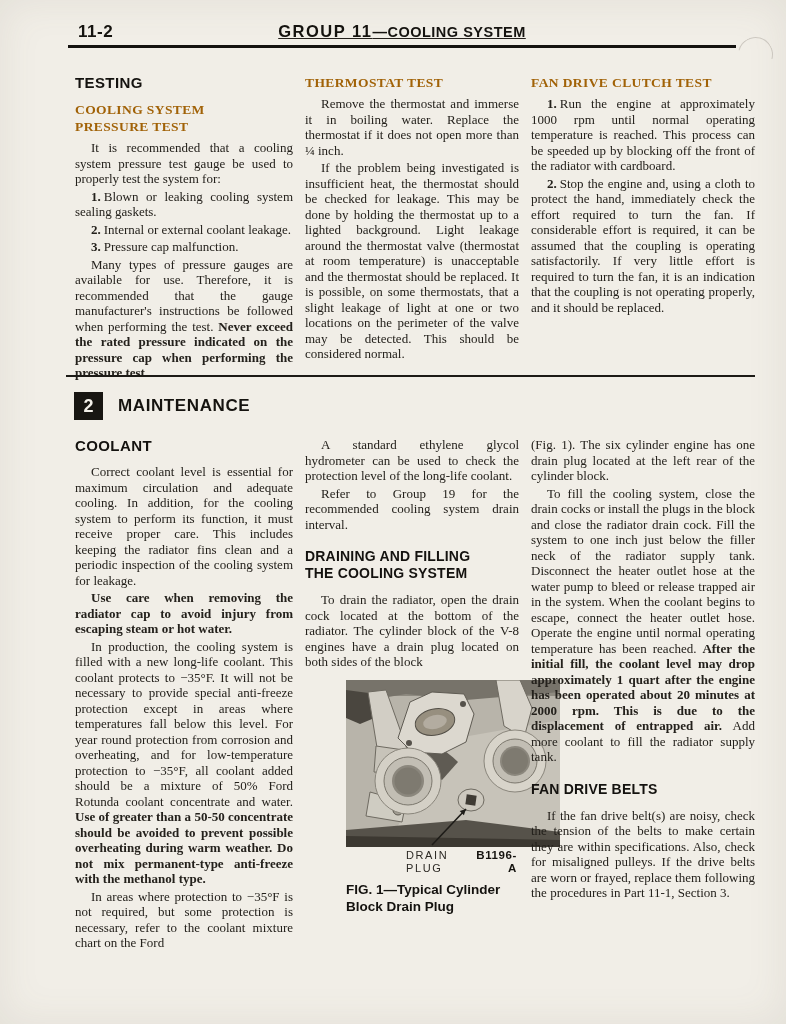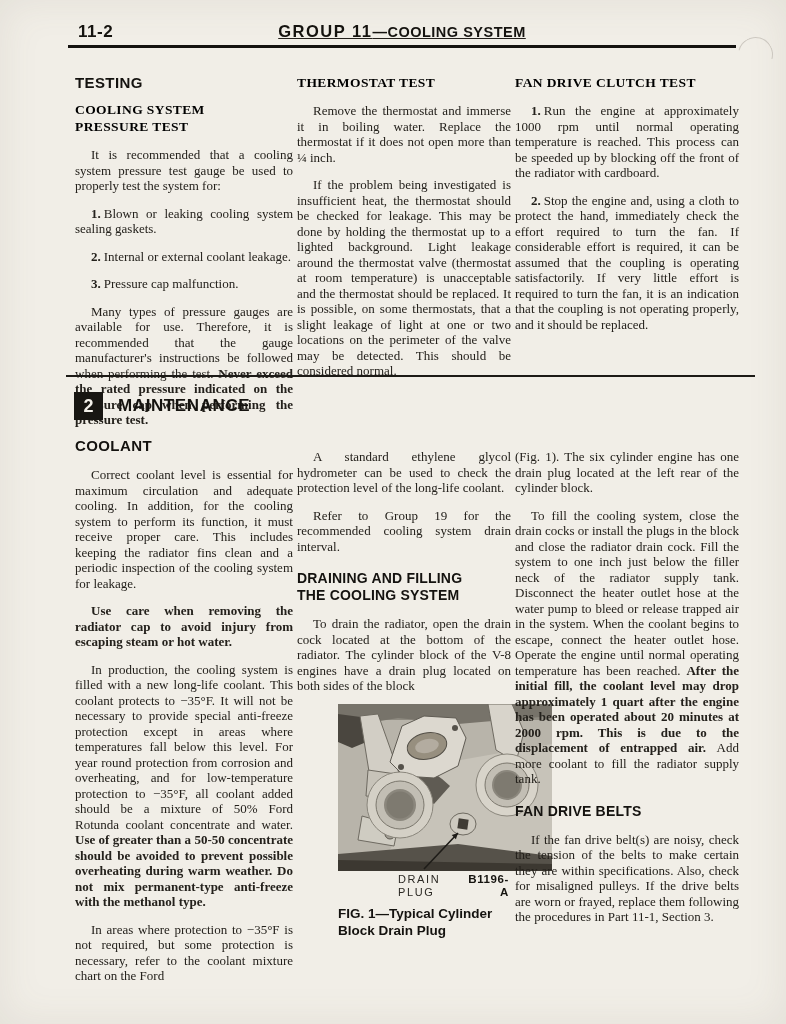--- a/index.html
+++ b/index.html
@@ -12,34 +12,34 @@
   
   .page-header{position:absolute;top:21px;left:68px;width:668px;height:24px;text-decoration:underline;}
   .page-num{position:absolute;left:10px;top:1px;font:700 17px/20px "Liberation Sans",sans-serif;letter-spacing:.5px;color:#15130f;}
   .page-title{display:block;text-align:center;white-space:nowrap;color:#15130f;}
   .pt-group{font:700 16.5px/20px "Liberation Sans",sans-serif;letter-spacing:1.5px;}
   .pt-rest{font:700 14.5px/20px "Liberation Sans",sans-serif;letter-spacing:.5px;margin-top:44px;}
   .header-rule{position:absolute;top:45px;left:68px;width:668px;height:3px;background:#14120f;}
   .curl{position:absolute;top:37px;left:738px;width:33px;height:33px;border:1.5px solid rgba(70,62,50,.20);
         border-radius:50%;border-bottom-color:transparent;border-left-color:transparent;transform:rotate(-30deg);}
   
-  .cols{position:absolute;left:75px;width:680px;display:grid;grid-template-columns:218px 214px 224px;column-gap:4px;}
+  .cols{position:absolute;left:75px;width:680px;display:grid;grid-template-columns:218px 214px 224px;column-gap:12px;}
   .section1{top:74px;}
   .section2{top:437px;}
   .section-rule{position:absolute;top:375px;left:66px;width:689px;height:2px;background:#1c1a16;}
   
   .m-head{position:absolute;top:392px;left:74px;display:flex;align-items:center;gap:15px;}
   .m-num{width:29px;height:28px;background:#181612;color:#f3f0e9;font:700 18px/28px "Liberation Sans",sans-serif;text-align:center;}
   .m-title{font:700 17px/28px "Liberation Sans",sans-serif;letter-spacing:.6px;color:#15130f;}
   
   .h-sans{font:700 15px/18px "Liberation Sans",sans-serif;letter-spacing:.4px;margin:0 0 9px;color:#14120f;}
   .h-sans2{font:700 14px/17px "Liberation Sans",sans-serif;letter-spacing:.2px;margin:16px 0 10px;white-space:pre-line;color:#14120f;}
-  .h-serif{font:700 13.5px/17px "Liberation Serif",serif;letter-spacing:.4px;margin:0 0 5px;color:#000000;}
+  .h-serif{font:700 13.5px/17px "Liberation Serif",serif;letter-spacing:.4px;margin:0 0 5px;color:#a16207;}
   .prewrap{white-space:pre-line;}
-  .para{font:13px/15.5px "Liberation Serif",serif;text-align:justify;text-indent:16px;margin:12px 0 2px;}
+  .para{font:13px/15.5px "Liberation Serif",serif;text-align:justify;text-indent:16px;margin:0 0 2px;}
   .para.cont{text-indent:0;}
   .para.bold{font-weight:700;}
   .num{font-weight:700;margin-right:3px;}
   
   .figure{margin-top:10px;padding-left:41px;}
   .fig-photo{display:block;width:214px;height:167px;}
   .fig-labels{display:flex;justify-content:space-between;align-items:baseline;padding:2px 2px 0 60px;}
   .fig-label{font:11px/13px "Liberation Sans",sans-serif;letter-spacing:1.6px;color:#2c2924;}
   .fig-ref{font:700 11.5px/13px "Liberation Sans",sans-serif;letter-spacing:.6px;color:#15130f;text-align:right;}
   .fig-caption{font:700 13.5px/17px "Liberation Sans",sans-serif;margin-top:6px;color:#14120f;}

